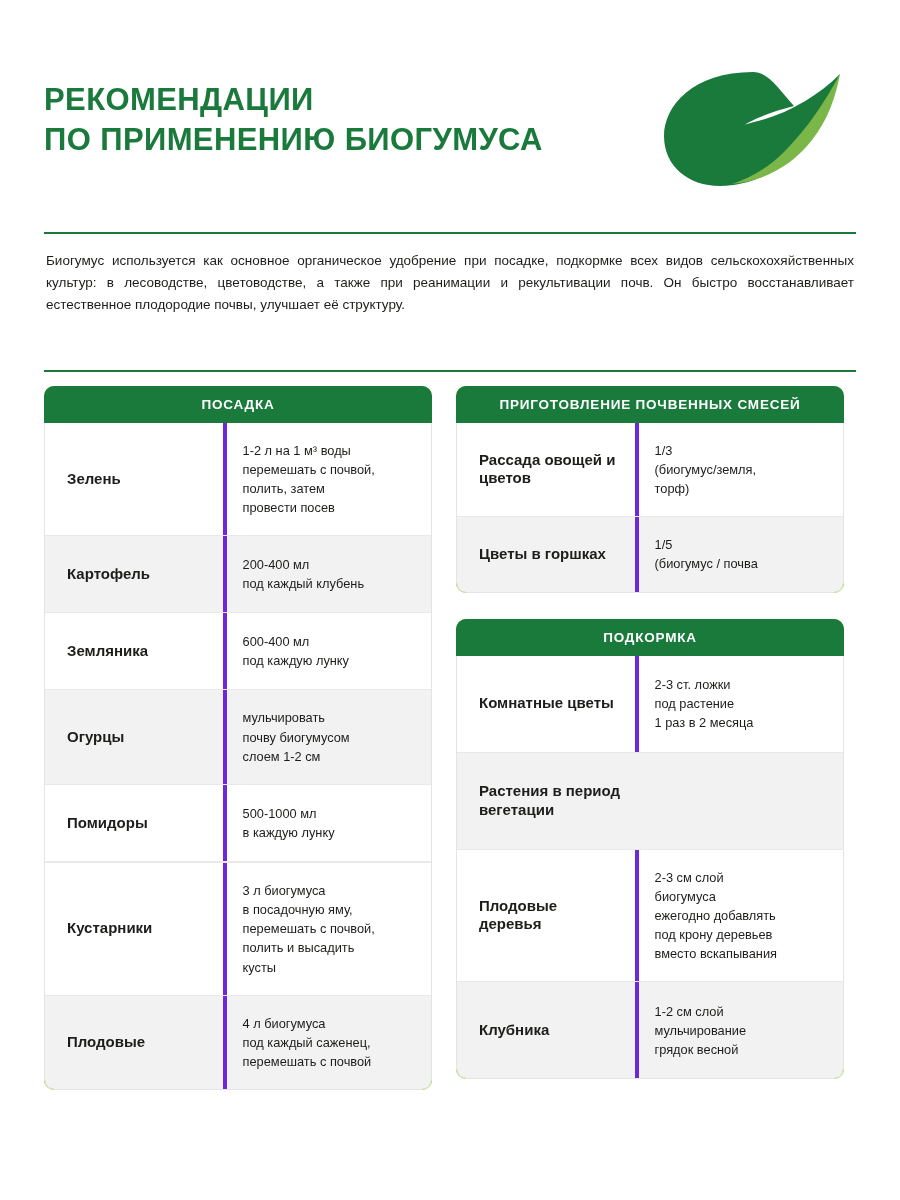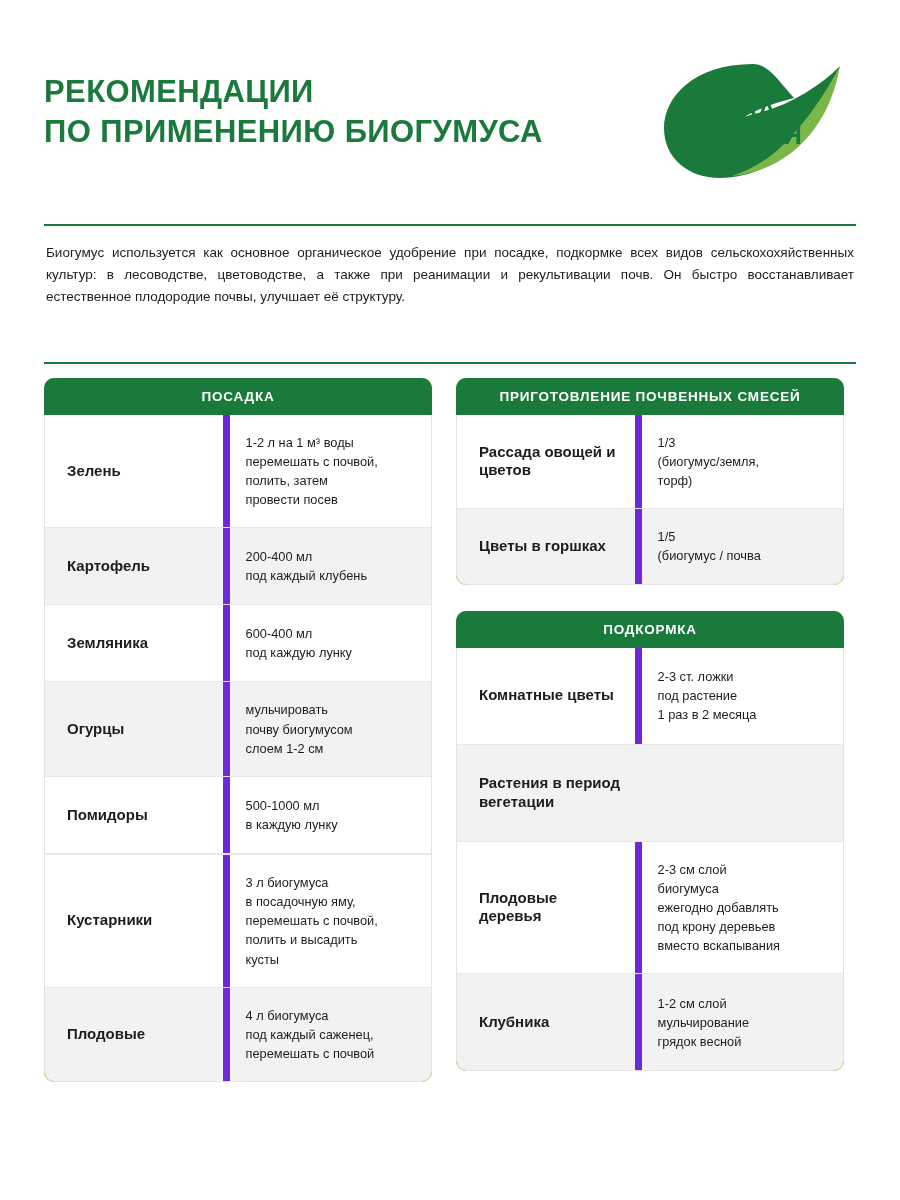--- a/index.html
+++ b/index.html
@@ -13,21 +13,21 @@
     font-family: "Liberation Sans", sans-serif;
     color: #1d1d1b;
     position: relative;
     overflow: hidden;
   }
   .page {
     width: 900px;
     height: 1197px;
     position: relative;
     box-sizing: border-box;
-    padding: 4px 44px;
+    padding: 12px 44px;
   }
 
   
   .header {
     display: flex;
     align-items: flex-start;
     justify-content: space-between;
     padding-top: 54px;
   }
   .title-block {
@@ -146,21 +146,21 @@
     align-items: center;
   }
   .cell-val {
     width: 54%;
     box-sizing: border-box;
     padding: 18px 14px 18px 16px;
     font-size: 12.8px;
     line-height: 1.5;
     display: flex;
     align-items: center;
-    border-left: 7px solid #6d28d9;
+    border-left: 4px solid #6d28d9;
     white-space: pre-line;
   }
   
   .tall .cell-name, .tall .cell-val {
     min-height: 76px;
   }
   .mix .cell-name, .mix .cell-val {
     min-height: 62px;
   }
   .feed .cell-name, .feed .cell-val {
@@ -176,24 +176,20 @@
     <div class="title-block">
       <div class="title-line">РЕКОМЕНДАЦИИ</div>
       <div class="title-line">ПО ПРИМЕНЕНИЮ БИОГУМУСА</div>
     </div>
 
     <div class="logo-wrap">
       <svg class="logo-leaf" viewBox="0 0 190 124">
         <path d="M95 6 C35 6 6 40 6 70 C6 100 30 120 62 120 C100 120 140 96 158 60 C168 40 176 22 182 8 C160 30 130 48 96 56 C72 62 58 74 56 88 C70 62 104 48 136 40 C120 22 110 6 95 6 Z" fill="#1a7a3c"></path>
         <path d="M182 8 C168 34 150 62 126 86 C110 102 92 112 74 118 C104 116 134 100 154 74 C170 54 178 30 182 8 Z" fill="#7ab648"></path>
       </svg>
-      <div class="logo-text">
-        <div class="l1">СИЛА</div>
-        <div class="l2">СУЗДАЛЯ</div>
-      </div>
     </div>
   </div>
 
   <div class="rule"></div>
 
   <div class="intro">Биогумус используется как основное органическое удобрение при посадке, подкормке всех видов сельскохохяйственных культур: в лесоводстве, цветоводстве, а также при реанимации и рекультивации почв. Он быстро восстанавливает естественное плодородие почвы, улучшает её структуру.</div>
 
   <div class="rule"></div>
 
   <div class="columns">

